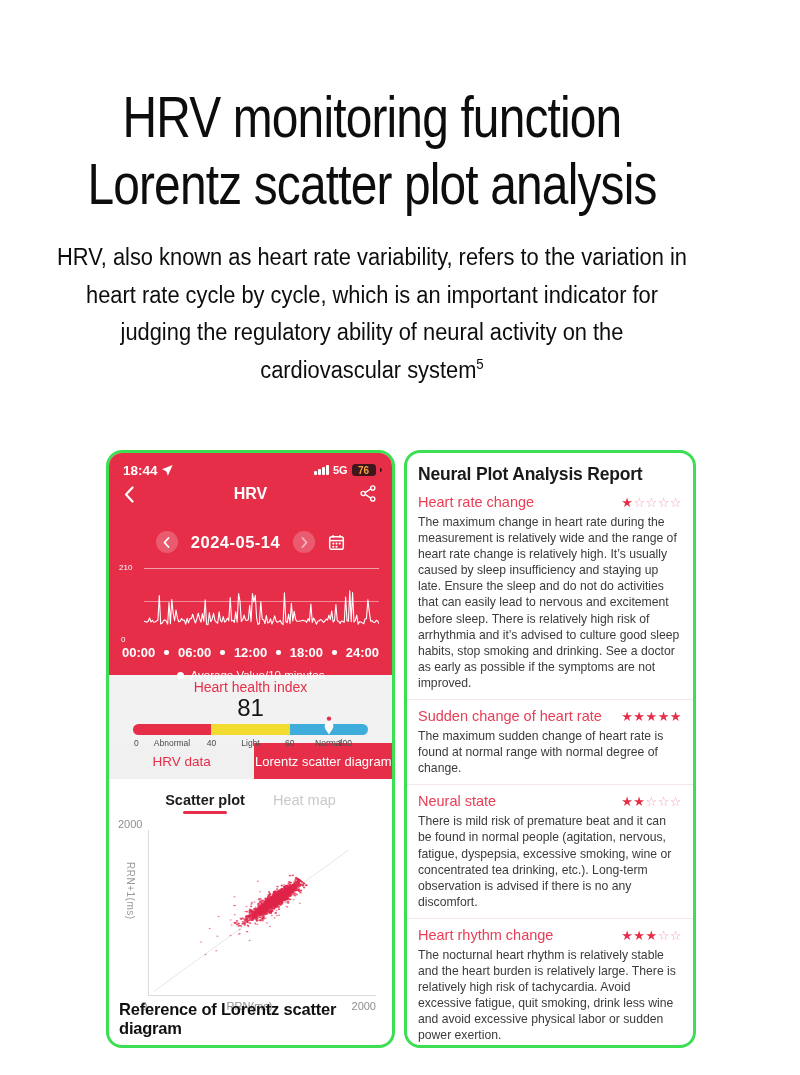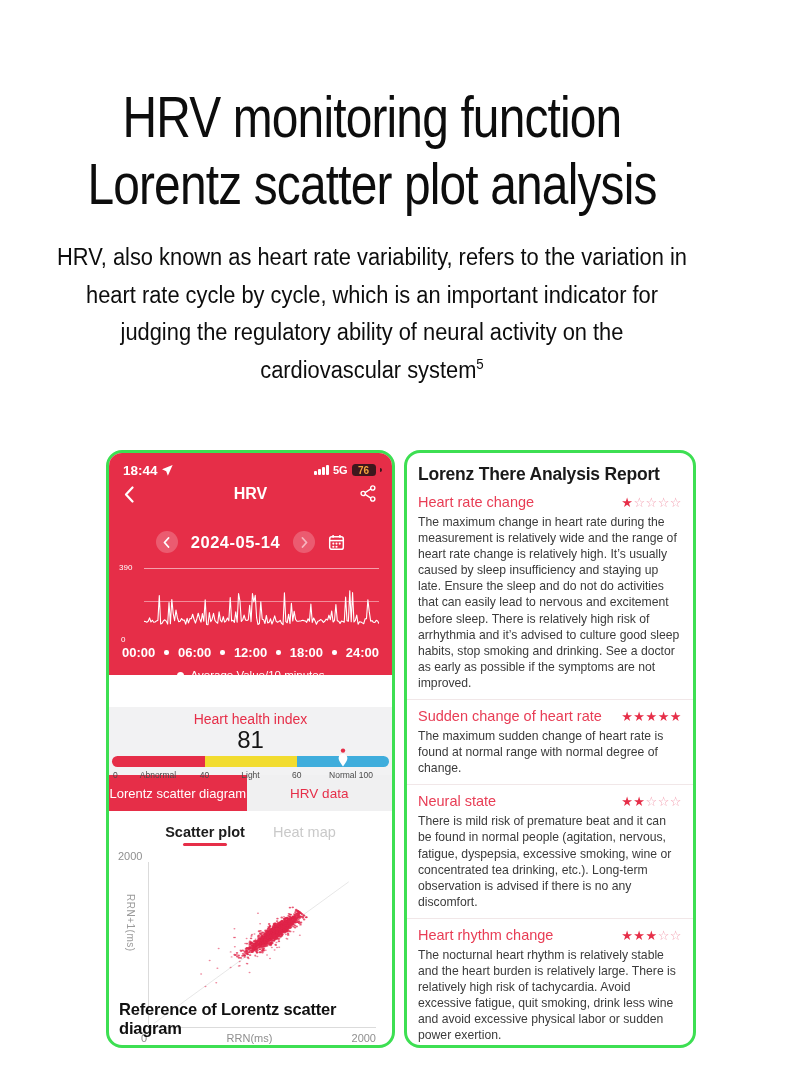--- a/index.html
+++ b/index.html
@@ -49,21 +49,21 @@
   .ymax { position:absolute; left:-3px; top:-2px; font-size:8px; }
   .ymin { position:absolute; left:-1px; bottom:-3px; font-size:8px; }
   .wave { position:absolute; left:22px; right:0; top:4px; bottom:0; width:calc(100% - 22px); height:72px; }
 
   .xaxisrow { display:flex; justify-content:space-between; align-items:center; margin:4px 13px 0 13px; font-size:13px; font-weight:700; }
   .xdot { width:4.5px; height:4.5px; border-radius:50%; background:#fff; }
   .legendrow { display:flex; align-items:center; justify-content:center; gap:7px; margin-top:9px; font-size:11.5px; }
   .ldot { width:7px; height:7px; border-radius:50%; background:#fff; }
 
   
-  .index-card { background:#F2F2F3; height:68px; padding:5px 2px 0;margin-top:32px; }
+  .index-card { background:#F2F2F3; height:68px; padding:5px 23px 0; }
   .ihdr { text-align:center; font-size:14px; color:#E62E48; line-height:15px; }
   .ival { text-align:center; font-size:24px; line-height:22px; color:#141414; font-weight:500; margin:2px 0 5px; }
   .gauge { position:relative; height:11px; border-radius:6px; display:flex; overflow:visible; margin:0 1px; }
   .gauge .seg { height:11px; }
   .seg.r { width:33.4%; background:#E62E48; border-radius:6px 0 0 6px; }
   .seg.y { width:33.3%; background:#F2DC2F; }
   .seg.b { width:33.3%; background:#3FADDC; border-radius:0 6px 6px 0; }
   .pin { position:absolute; top:-8px; transform:translateX(-50%); }
   .glabels { position:relative; height:12px; margin:3px 1px 0; font-size:8.5px; color:#4b4b4b; }
   .glabels span { position:absolute; top:0; transform:translateX(-50%); white-space:nowrap; }
@@ -177,21 +177,21 @@
             <circle cx="5" cy="9" r="1" fill="#fff"></circle>
               <circle cx="8" cy="9" r="1" fill="#fff"></circle>
               <circle cx="11" cy="9" r="1" fill="#fff"></circle>
             <circle cx="5" cy="12" r="1" fill="#fff"></circle>
               <circle cx="8" cy="12" r="1" fill="#fff"></circle>
           </svg>
         </span>
       </div>
 
       <div class="chartzone">
-        <span class="ymax">390</span>
+        <span class="ymax">210</span>
         <span class="ymin">0</span>
         <div class="gl top"></div>
         <div class="gl mid"></div>
         <svg class="wave" id="waveSvg" viewBox="0 0 100 100" preserveAspectRatio="none">
             <polyline points="0.00,72.76 0.59,72.99 1.18,73.86 1.78,72.68 2.37,67.89 2.96,73.65 3.55,71.17 4.14,73.92 4.73,73.60 5.33,72.12 5.92,71.04 6.51,36.83 7.10,76.42 7.69,75.47 8.28,71.76 8.88,70.59 9.47,72.41 10.06,76.54 10.65,46.46 11.24,75.86 11.83,42.26 12.43,61.87 13.02,71.72 13.61,56.91 14.20,67.65 14.79,73.29 15.38,72.50 15.98,68.79 16.57,71.14 17.16,71.02 17.75,76.60 18.34,68.44 18.93,74.82 19.53,68.93 20.12,69.11 20.71,62.86 21.30,69.78 21.89,75.10 22.49,69.04 23.08,61.46 23.67,69.01 24.26,73.77 24.85,62.02 25.44,72.64 26.04,42.81 26.63,77.01 27.22,77.33 27.81,60.40 28.40,73.19 28.99,69.72 29.59,61.49 30.18,71.37 30.77,73.69 31.36,75.33 31.95,59.56 32.54,71.36 33.14,73.55 33.73,66.02 34.32,73.81 34.91,71.90 35.50,68.15 36.09,72.01 36.69,39.61 37.28,72.08 37.87,71.18 38.46,74.06 39.05,59.44 39.64,74.01 40.24,34.13 40.83,44.42 41.42,72.96 42.01,70.53 42.60,64.09 43.20,70.83 43.79,71.55 44.38,70.41 44.97,50.26 45.56,73.04 46.15,34.18 46.75,45.82 47.34,36.44 47.93,67.95 48.52,77.12 49.11,75.75 49.70,45.48 50.30,69.86 50.89,70.55 51.48,75.61 52.07,64.47 52.66,74.98 53.25,74.05 53.85,69.20 54.44,76.44 55.03,71.48 55.62,65.05 56.21,72.45 56.80,73.94 57.40,72.92 57.99,71.44 58.58,75.61 59.17,77.29 59.76,33.14 60.36,73.11 60.95,74.60 61.54,62.78 62.13,75.60 62.72,47.62 63.31,72.05 63.91,58.89 64.50,69.87 65.09,72.52 65.68,72.59 66.27,72.17 66.86,72.00 67.46,71.18 68.05,71.68 68.64,72.13 69.23,74.02 69.82,69.03 70.41,72.44 71.01,48.74 71.60,74.25 72.19,68.11 72.78,71.76 73.37,76.79 73.96,72.56 74.56,71.92 75.15,70.23 75.74,71.37 76.33,74.23 76.92,72.61 77.51,69.61 78.11,70.92 78.70,64.12 79.29,70.32 79.88,58.28 80.47,73.66 81.07,71.30 81.66,49.32 82.25,71.93 82.84,72.63 83.43,75.58 84.02,72.16 84.62,72.89 85.21,73.89 85.80,38.89 86.39,71.94 86.98,72.59 87.57,30.31 88.17,73.26 88.76,32.87 89.35,73.51 89.94,71.41 90.53,64.08 91.12,76.74 91.72,73.33 92.31,73.54 92.90,74.79 93.49,76.06 94.08,69.26 94.67,68.96 95.27,42.87 95.86,59.27 96.45,72.36 97.04,71.75 97.63,74.04 98.22,74.33 98.82,71.32 99.41,72.31 100.00,75.70" fill="none" stroke="#fff" stroke-width="1.1" stroke-linejoin="round" stroke-linecap="round" vector-effect="non-scaling-stroke"></polyline>
           </svg>
       </div>
 
       <div class="xaxisrow">
         <span>00:00</span>
@@ -230,22 +230,22 @@
         <span style="left:16.6%">Abnormal</span>
         <span style="left:33.4%">40</span>
         <span style="left:50%">Light</span>
         <span style="left:66.7%">60</span>
         <span style="left:83.3%">Normal</span>
         <span>100</span>
       </div>
     </div>
 
     <div class="tabs">
+      <div class="tab idle">HRV data</div>
       <div class="tab active">Lorentz scatter diagram</div>
-      <div class="tab idle">HRV data</div>
     </div>
 
     <div class="subtabs">
       <div class="subtab on">
         <div>Scatter plot</div>
         <div class="u"></div>
       </div>
       <div class="subtab off">Heat map</div>
     </div>
 
@@ -2101,21 +2101,21 @@
     <div class="sxlabels">
       <span class="sx0">0</span>
       <span class="sxc">RRN(ms)</span>
       <span class="sx2">2000</span>
     </div>
 
     <div class="lcaption">Reference of Lorentz scatter diagram</div>
   </div>
 
   <div class="panel panel-right">
-    <div class="rhead">Lorenz There Analysis Report</div>
+    <div class="rhead">Neural Plot Analysis Report</div>
 
     <section>
       <div class="sec-head">
         <span class="sec-title">Heart rate change</span>
         <span class="stars"><span class="f">★</span><span class="e">☆☆☆☆</span></span>
       </div>
       <div class="sec-body">The maximum change in heart rate during the measurement is relatively wide and the range of heart rate change is relatively high. It’s usually caused by sleep insufficiency and staying up late. Ensure the sleep and do not do activities that can easily lead to nervous and excitement before sleep. There is relatively high risk of arrhythmia and it’s advised to culture good sleep habits, stop smoking and drinking. See a doctor as early as possible if the symptoms are not improved.</div>
     </section>
     <hr class="div">
 

